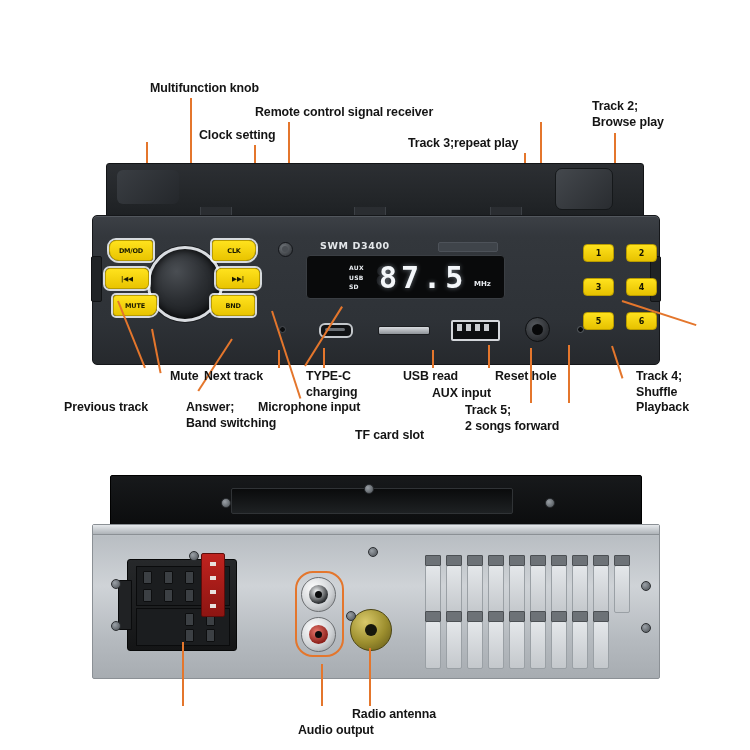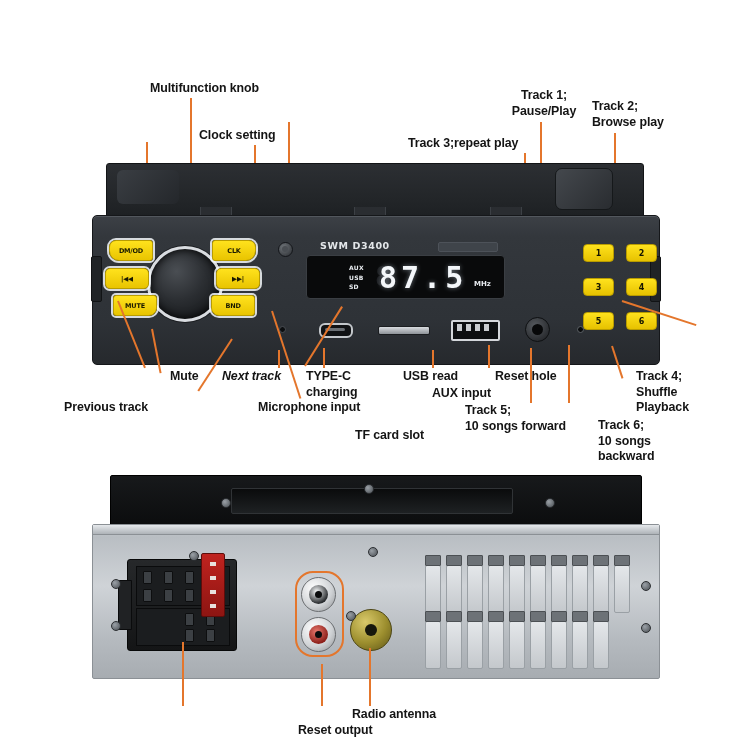--- a/index.html
+++ b/index.html
@@ -216,22 +216,21 @@
   .screws{position:absolute;left:0;top:0;width:566px;height:153px;}
 </style>
 </head>
 <body>
 
 <div id="root">
 
 
   <div class="lbl" style="left:150px;top:81px;">Multifunction knob</div>
   <div class="lbl" style="left:199px;top:128px;">Clock setting</div>
-  <div class="lbl c" style="left:490px;top:88px;width:108px;">Track 1;
-Pause/Play</div>
+  <div class="lbl" style="left:255px;top:105px;">Remote control signal receiver</div>
   <div class="lbl" style="left:592px;top:99px;">Track 2;
 Browse play</div>
   <div class="lbl" style="left:408px;top:136px;">Track 3;repeat play</div>
 
   <div class="ln lnv" style="left:146px;top:142px;height:75px;"></div>
   <div class="ln lnv" style="left:190px;top:98px;height:119px;"></div>
   <div class="ln lnv" style="left:254px;top:145px;height:72px;"></div>
   <div class="ln lnv" style="left:288px;top:122px;height:95px;"></div>
   <div class="ln lnv" style="left:540px;top:122px;height:95px;"></div>
   <div class="ln lnv" style="left:614px;top:133px;height:84px;"></div>
@@ -310,36 +309,35 @@
   <div class="lnd" style="left:305px;top:365px;width:70px;transform:rotate(-58deg);"></div>
   <div class="ln lnv" style="left:432px;top:350px;height:18px;"></div>
   <div class="ln lnv" style="left:488px;top:345px;height:23px;"></div>
   <div class="ln lnv" style="left:530px;top:348px;height:55px;"></div>
   <div class="ln lnv" style="left:568px;top:345px;height:58px;"></div>
   <div class="lnd" style="left:622px;top:300px;width:78px;transform:rotate(18deg);"></div>
   <div class="lnd" style="left:612px;top:345px;width:34px;transform:rotate(72deg);"></div>
 
   <div class="lbl" style="left:64px;top:400px;">Previous track</div>
   <div class="lbl" style="left:170px;top:369px;">Mute</div>
-  <div class="lbl" style="left:222px;top:369px;font-style:italic;">Next track</div>
+  <div class="lbl" style="left:186px;top:400px;">Answer;
+Band switching</div>
+  <div class="lbl" style="left:204px;top:369px;">Next track</div>
   <div class="lbl" style="left:258px;top:400px;">Microphone input</div>
   <div class="lbl" style="left:306px;top:369px;">TYPE-C
 charging</div>
   <div class="lbl" style="left:355px;top:428px;">TF card slot</div>
   <div class="lbl" style="left:403px;top:369px;">USB read</div>
   <div class="lbl" style="left:432px;top:386px;">AUX input</div>
   <div class="lbl" style="left:495px;top:369px;">Reset hole</div>
   <div class="lbl" style="left:465px;top:403px;">Track 5;
-10 songs forward</div>
+2 songs forward</div>
   <div class="lbl" style="left:636px;top:369px;">Track 4;
 Shuffle
 Playback</div>
-  <div class="lbl" style="left:598px;top:418px;">Track 6;
-10 songs
-backward</div>
 
   <div class="dev-bot">
 
     <div class="bt-top">
       <div class="bt-slit"></div>
       <div class="scr" style="left:110px;top:22px;"></div>
       <div class="scr" style="left:253px;top:8px;"></div>
       <div class="scr" style="left:434px;top:22px;"></div>
     </div>
 
@@ -430,16 +428,16 @@
         <div class="scr" style="left:548px;top:56px;"></div>
         <div class="scr" style="left:548px;top:98px;"></div>
       </div>
     </div>
   </div>
 
   <div class="ln lnv" style="left:182px;top:642px;height:64px;"></div>
   <div class="ln lnv" style="left:321px;top:664px;height:42px;"></div>
   <div class="ln lnv" style="left:369px;top:648px;height:58px;"></div>
 
-  <div class="lbl" style="left:298px;top:723px;">Reset output</div>
+  <div class="lbl" style="left:298px;top:723px;">Audio output</div>
   <div class="lbl" style="left:352px;top:707px;">Radio antenna</div>
 
 </div>
 
 </body></html>

